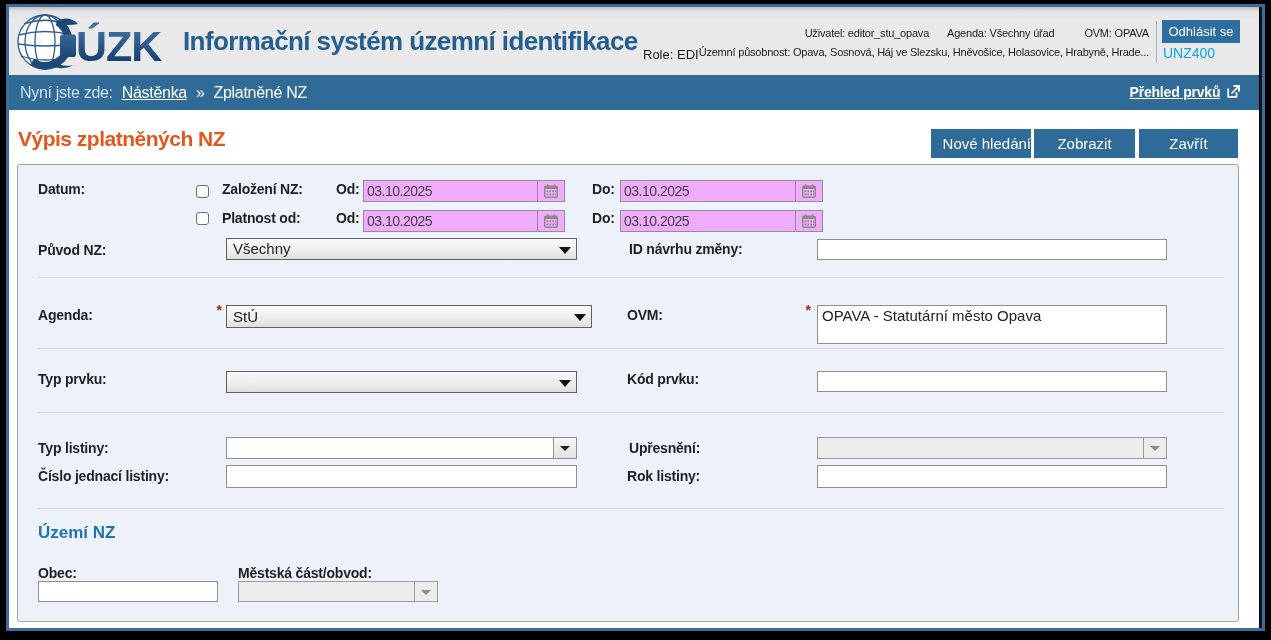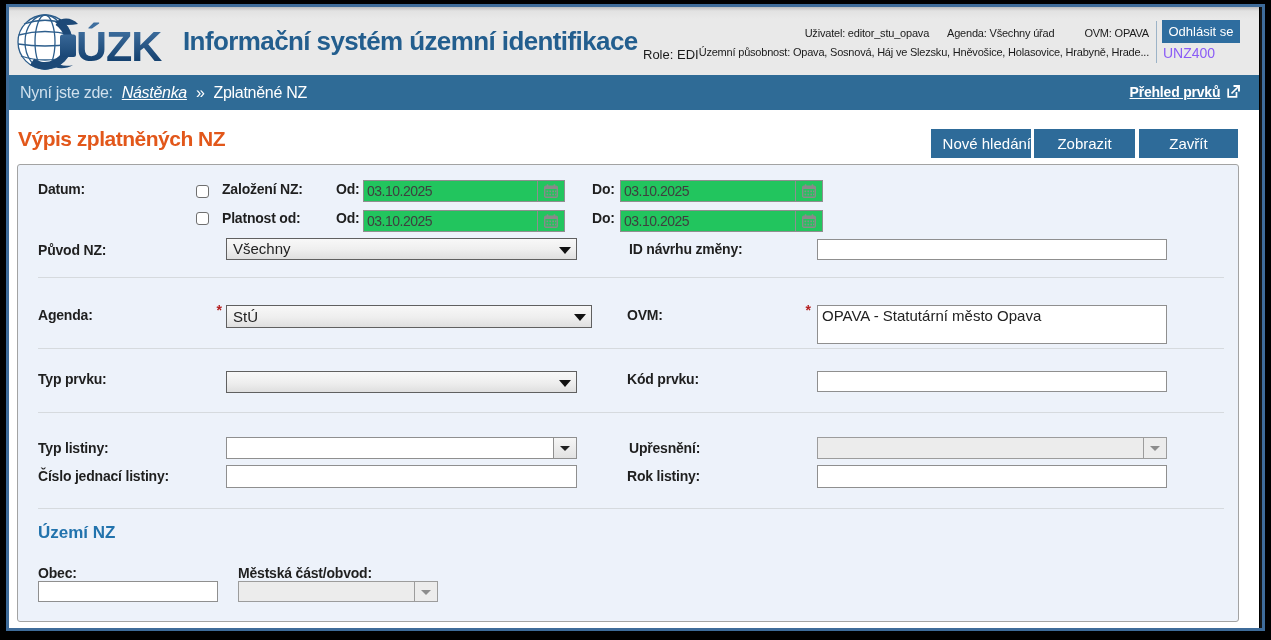--- a/index.html
+++ b/index.html
@@ -17,40 +17,40 @@
     background:linear-gradient(to bottom,#bdbdbd 0,#e2e2e2 4px,#e9e9e9 12px,#e9e9e9 100%); }
   .brand { left:183px; top:25.5px; font-size:26px; font-weight:bold; color:#235e8e; letter-spacing:-0.6px;text-align:center; }
   .role { left:643px; top:46.5px; font-size:13px; color:#1b1b1b; }
   .uline1 { top:27px; }
   .uline2 { top:46px;padding-left:48px; }
   .uline1, .uline2 { right:122px; white-space:nowrap; font-size:11px;
     letter-spacing:-0.2px; color:#1b1b1b; }
   .vsep { left:1156px; top:21px; width:1px; height:42px; background:#9cb3c7; }
   .logout { left:1162px; top:20px; width:78px; height:23px; background:#2e6d9f;
     color:#fff; font-size:13px; text-align:center; line-height:23px; }
-  .unz { left:1163px; top:44.5px; font-size:14px; color:#8b5cf6;text-align:center; }
+  .unz { left:1163px; top:44.5px; font-size:14px; color:#0ea5e9;text-align:center; }
 
   
   .crumb { left:9px; top:75px; width:1250px; height:35px; background:#2f6b96; color:#fff; }
   .crumb-l { left:20px; top:83.5px; font-size:16px; color:#fff; letter-spacing:-0.3px; }
   .crumb-l .pre { color:#cfe0ed; }
-  .crumb-l a { color:#fff; text-decoration:underline;font-style:italic; }
+  .crumb-l a { color:#fff; text-decoration:underline; }
   .crumb-r { right:31px; top:84px; font-size:14px; font-weight:bold; letter-spacing:-0.2px; }
   .crumb-r a { color:#fff; text-decoration:underline; }
 
   
   h1.title { left:18px; top:126.5px; font-size:21px; letter-spacing:-0.5px; font-weight:bold; color:#e2571a; position:absolute; }
   .btn { top:129px; height:29px; background:#2e6b99; color:#fff; font-size:15px;
     text-align:center; line-height:29px; }
   .panel { left:17px; top:164px; width:1222px; height:458px; background:#edf2fa;
     border:1px solid #a3a3a3; border-radius:3px; }
 
   .lbl { font-size:14px; font-weight:bold; color:#1f1f1f; white-space:nowrap; letter-spacing:-0.2px; }
   .cb { width:13px; height:13px; background:#fff; border:1px solid #6f6f6f; border-radius:3px; }
-  .datef { width:202px; height:22px; background:#22c55e; border:1px solid #8f8f8f;
+  .datef { width:202px; height:22px; background:#f0abfc; border:1px solid #8f8f8f;
     font-size:14px; letter-spacing:-0.5px; color:#3f3f3f; line-height:20px; padding-left:3px; }
   .datef .calbox { position:absolute; right:0; top:0; width:27px; height:20px;
     border-left:1px solid #8f8f8f; text-align:center; }
   .sel { height:23px; border:1px solid #606060;
     background:linear-gradient(to bottom,#f8f8f8 0,#eeeeee 55%,#dfdfdf 100%);
     font-size:15px; color:#222; line-height:21px; padding-left:6px; }
   .sel .arr { position:absolute; right:5px; top:8px; width:0; height:0;
     border-left:6px solid transparent; border-right:6px solid transparent;
     border-top:7px solid #111; }
   .inp { background:#fff; border:1px solid #8f8f8f; font-size:15px; color:#222;

